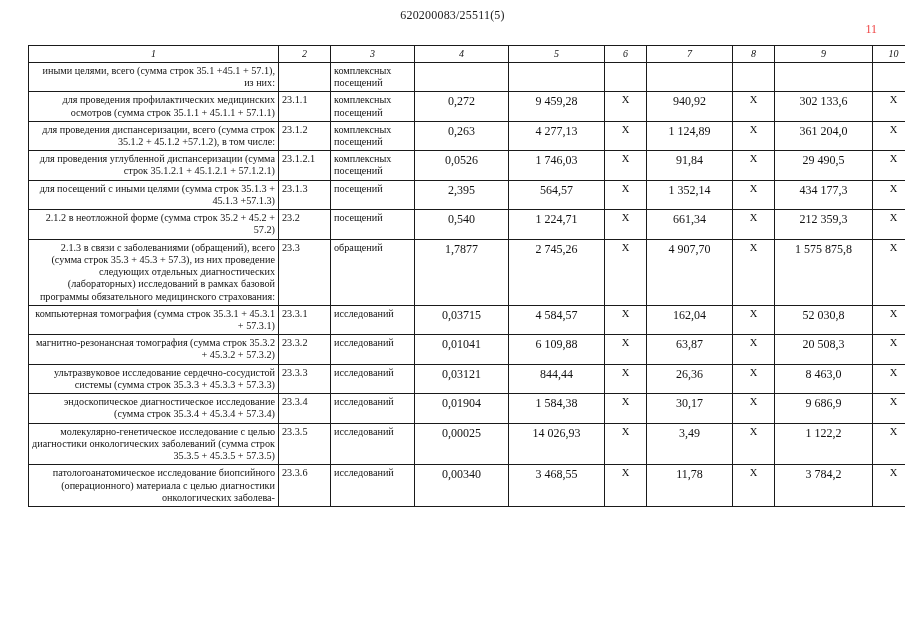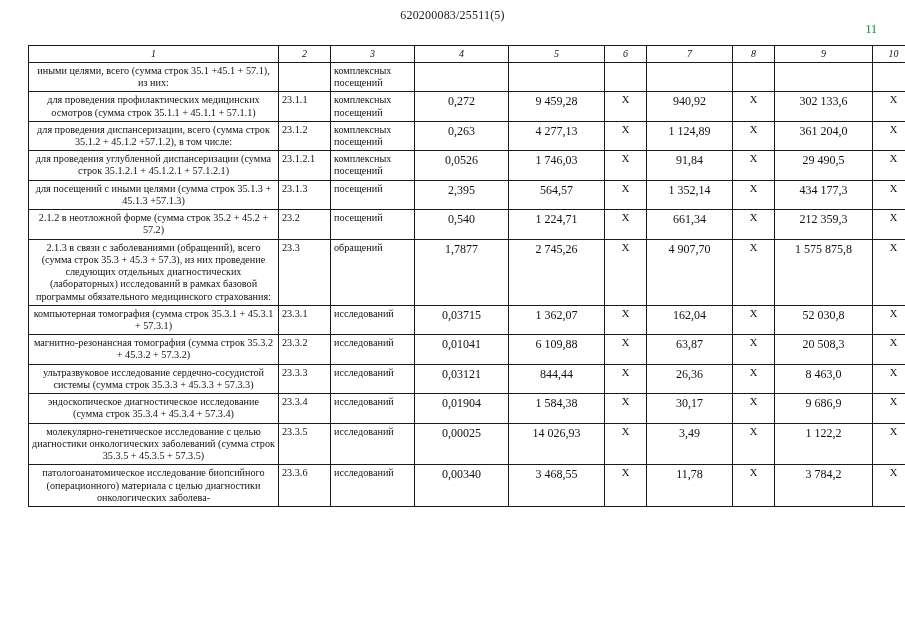--- a/index.html
+++ b/index.html
@@ -23,21 +23,21 @@
     text-align: center;
     font-size: 12px;
     letter-spacing: 0.2px;
     color: #1a1a1a;
   }
   .page-number {
     position: absolute;
     top: 22px;
     right: 28px;
     font-size: 12px;
-    color: #15803d;
+    color: #ef4444;
   }
   .table-wrap {
     position: absolute;
     top: 45px;
     left: 28px;
     width: 850px;
   }
   table.main-table {
     border-collapse: collapse;
     width: 850px;
@@ -54,21 +54,21 @@
     color: #111;
   }
   .colnum-row td {
     text-align: center;
     font-size: 10px;
     font-style: italic;
     padding: 2px 2px 3px 2px;
     vertical-align: middle;
   }
   td.c-name {
-    text-align: center;
+    text-align: right;
     font-size: 10.2px;
     line-height: 1.2;
     margin-top: 36px;
   }
   td.c-code,
   td.c-unit {
     font-size: 10.2px;
     padding-top: 3px;
   }
   td.c-unit {
@@ -218,21 +218,21 @@
         <td class="c-x">X</td>
         <td class="c-num">1 575 875,8</td>
         <td class="c-x">X</td>
       </tr>
 
       <tr>
         <td class="c-name">компьютерная томография (сумма строк 35.3.1 + 45.3.1 + 57.3.1)</td>
         <td class="c-code">23.3.1</td>
         <td class="c-unit">исследований</td>
         <td class="c-num">0,03715</td>
-        <td class="c-num">1 362,07</td>
+        <td class="c-num">4 584,57</td>
         <td class="c-x">X</td>
         <td class="c-num">162,04</td>
         <td class="c-x">X</td>
         <td class="c-num">52 030,8</td>
         <td class="c-x">X</td>
       </tr>
 
       <tr>
         <td class="c-name">магнитно-резонансная томография (сумма строк 35.3.2 + 45.3.2 + 57.3.2)</td>
         <td class="c-code">23.3.2</td>

